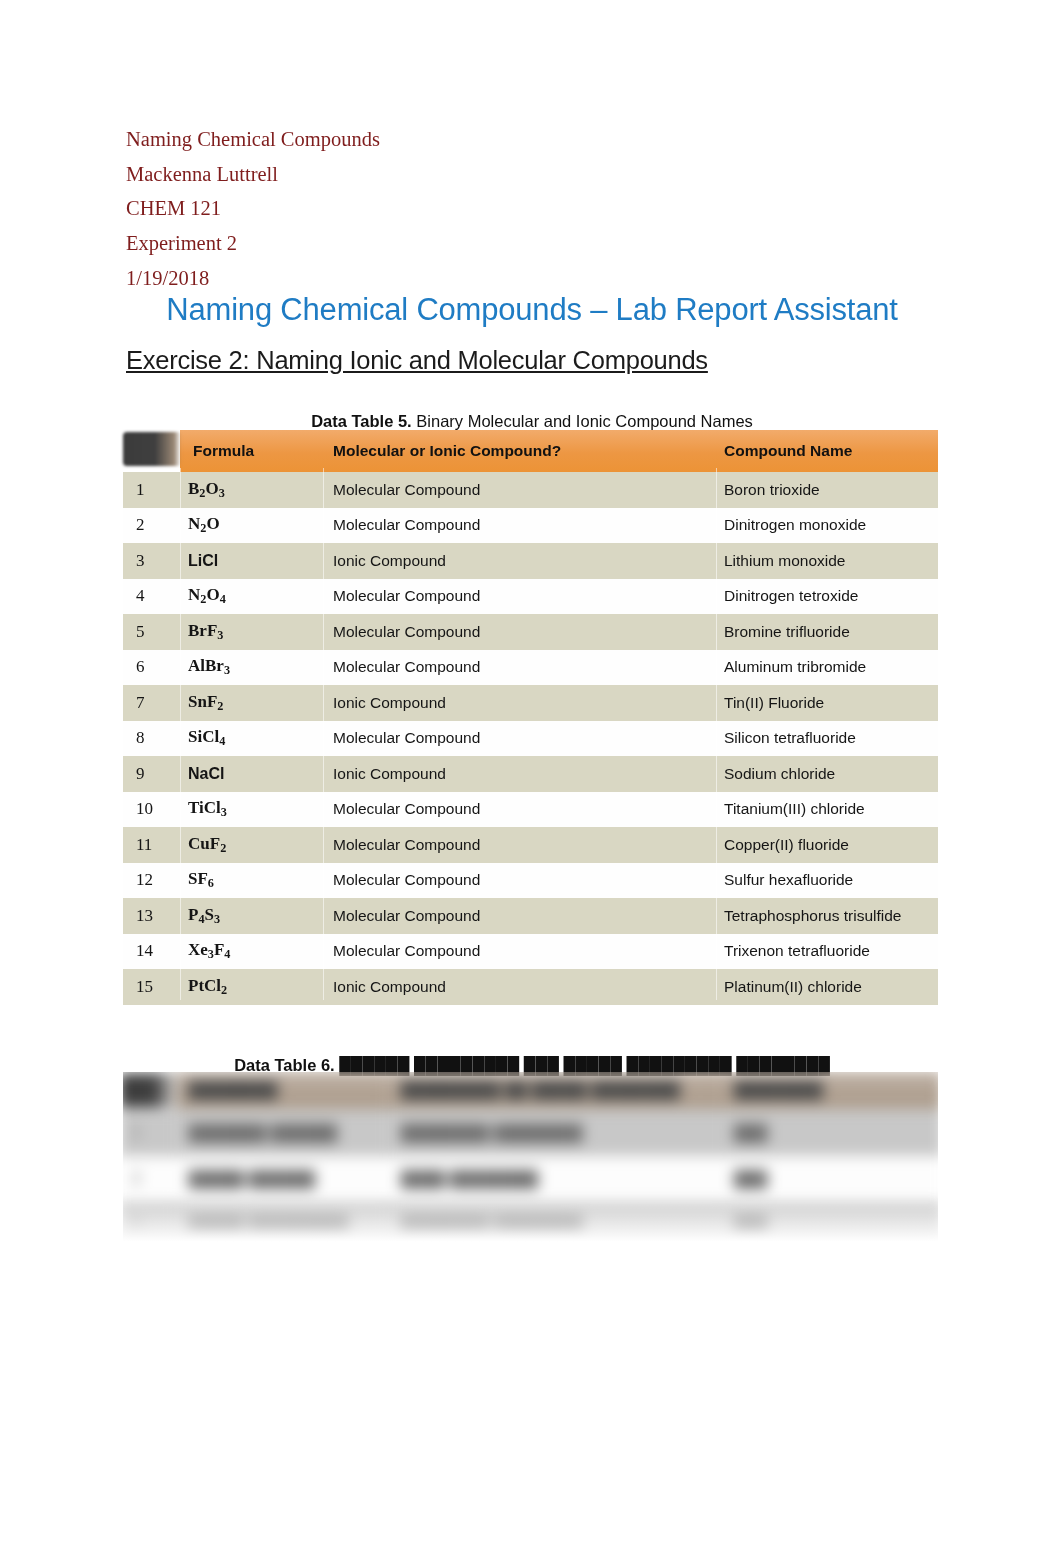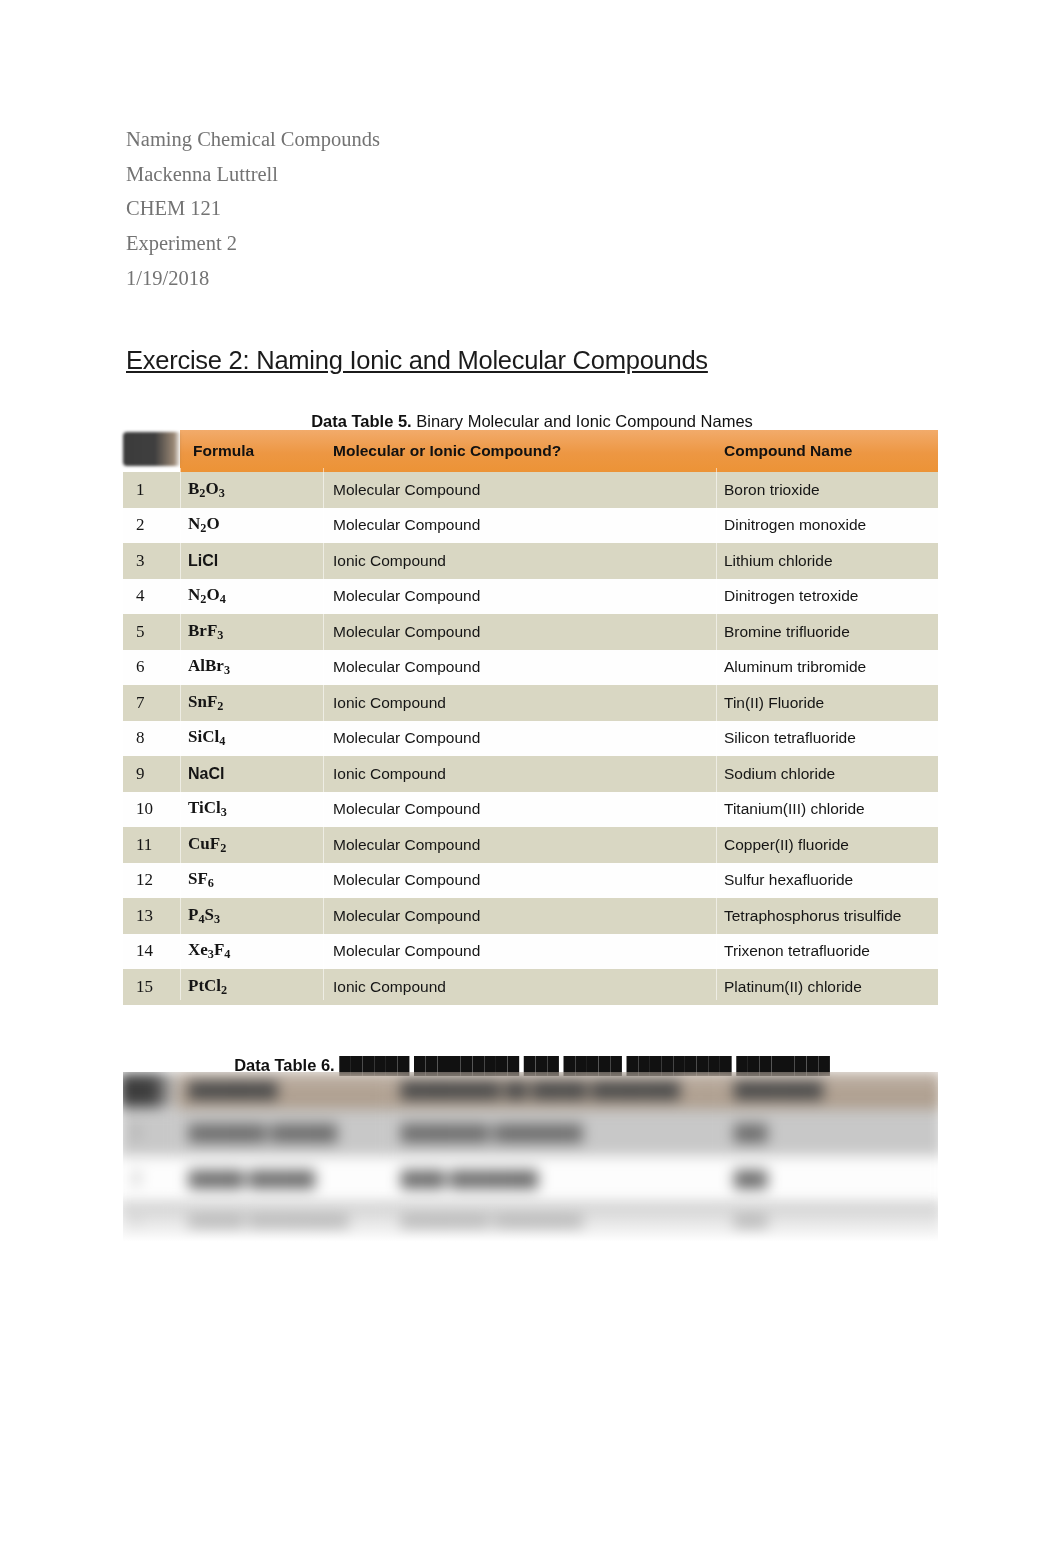--- a/index.html
+++ b/index.html
@@ -26,21 +26,21 @@
   .meta-block {
     position: absolute;
     left: 126px;
     top: 122px;
     width: 700px;
   }
   .meta-line {
     font-family: "Liberation Serif", serif;
     font-size: 20.5px;
     line-height: 34.7px;
-    color: #737373;
+    color: #7f1d1d;
     white-space: nowrap;
   }
 
   
   .doc-title {
     position: absolute;
     left: 126px;
     top: 292px;
     width: 812px;
     text-align: center;
@@ -253,20 +253,21 @@
 <div class="page">
 
   <div class="meta-block">
     <div class="meta-line">Naming Chemical Compounds</div>
     <div class="meta-line">Mackenna Luttrell</div>
     <div class="meta-line">CHEM 121</div>
     <div class="meta-line">Experiment 2</div>
     <div class="meta-line">1/19/2018</div>
   </div>
 
+  <div class="doc-title">Naming Chemical Compounds – Lab Report Assistant</div>
 
   <div class="exercise-heading">Exercise 2: Naming Ionic and Molecular Compounds</div>
 
   <div class="table-caption" id="caption-5">
     <span class="cap-strong">Data Table 5.</span><span class="cap-rest"> Binary Molecular and Ionic Compound Names</span>
   </div>
 
   <table class="dtable" id="data-table-5">
     <colgroup>
       <col class="c-num">
@@ -294,21 +295,21 @@
         <tr class="plain">
           <td class="td-num">2</td>
           <td class="td-form">N<sub>2</sub>O</td>
           <td class="td-type">Molecular Compound</td>
           <td class="td-name">Dinitrogen monoxide</td>
         </tr>
         <tr class="band">
           <td class="td-num">3</td>
           <td class="td-form sans">LiCl</td>
           <td class="td-type">Ionic Compound</td>
-          <td class="td-name">Lithium chloride</td>
+          <td class="td-name">Lithium monoxide</td>
         </tr>
         <tr class="plain">
           <td class="td-num">4</td>
           <td class="td-form">N<sub>2</sub>O<sub>4</sub></td>
           <td class="td-type">Molecular Compound</td>
           <td class="td-name">Dinitrogen tetroxide</td>
         </tr>
         <tr class="band">
           <td class="td-num">5</td>
           <td class="td-form">BrF<sub>3</sub></td>

